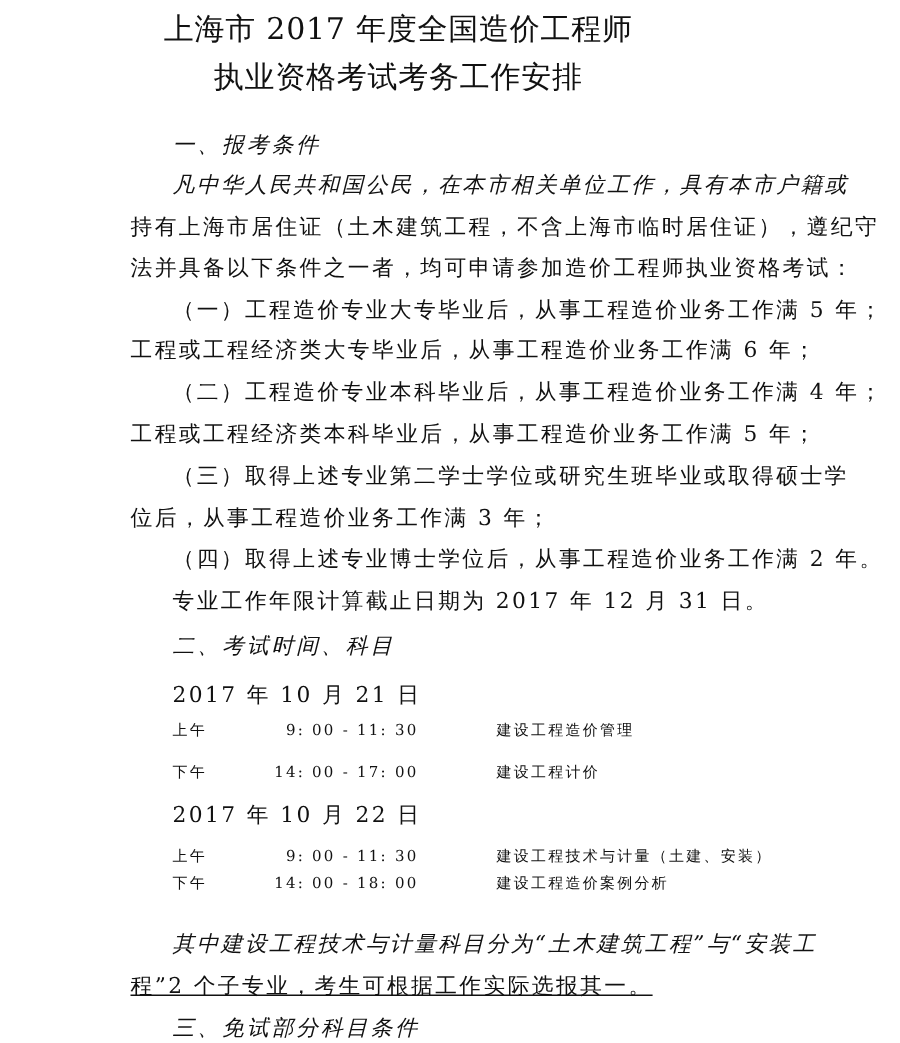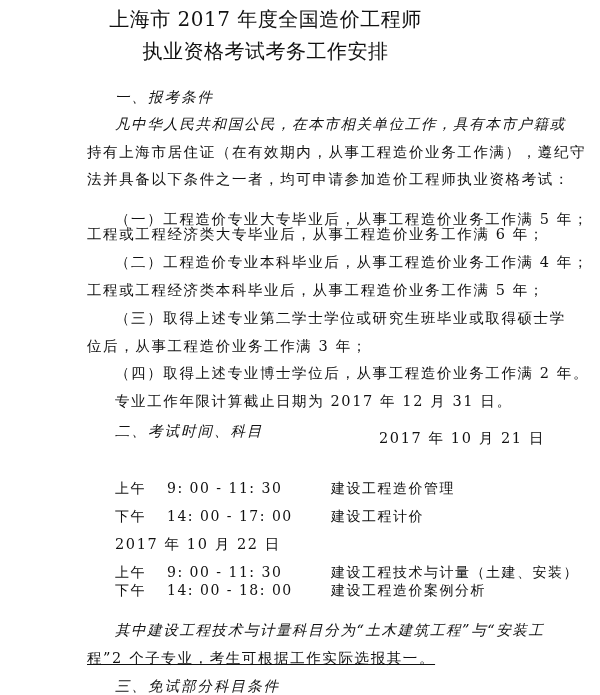--- a/index.html
+++ b/index.html
@@ -4,51 +4,51 @@
 <style>
   html, body { margin: 0; padding: 0; background: #ffffff; }
   body { width: 600px; height: 695px; position: relative; overflow: hidden;
          font-family: "DejaVu Serif", "Liberation Serif", serif; color: #111; }
   .title { position: absolute; left: 0; width: 531px; text-align: center;
            font-size: 20px; letter-spacing: 0.5px; }
   .line { position: absolute; left: 87px; width: 430px; font-size: 14.5px;
           white-space: nowrap; letter-spacing: 1.6px; line-height: 20px; }
   .ind { left: 115px; }
   .head { left: 115px; letter-spacing: 2px; font-style: italic; }
-  .sched { position: absolute; left: 115px; font-size: 14px; white-space: nowrap;
+  .sched { position: absolute; left: 115px; font-size: 10px; white-space: nowrap;
            line-height: 20px; letter-spacing: 1.5px; }
   .sched .p { display: inline-block; width: 52px; }
   .sched .t { display: inline-block; width: 112px; text-align: right; }
   .sched .s { display: inline-block; margin-left: 52px; }
 </style>
 </head>
 <body>
 
 <div>
   <div class="title" style="top:6px;">上海市 2017 年度全国造价工程师</div>
   <div class="title" style="top:38px;">执业资格考试考务工作安排</div>
 
   <div class="line head" style="top:87px;">一、报考条件</div>
 
   <div class="line ind" style="top:114px;font-style:italic;">凡中华人民共和国公民，在本市相关单位工作，具有本市户籍或</div>
-  <div class="line" style="top:142px;">持有上海市居住证（在有效期内，从事工程造价业务工作满），遵纪守</div>
+  <div class="line" style="top:142px;">持有上海市居住证（土木建筑工程，不含上海市临时居住证），遵纪守</div>
   <div class="line" style="top:169px;">法并具备以下条件之一者，均可申请参加造价工程师执业资格考试：</div>
 
-  <div class="line ind" style="top:197px;margin-top:12px;">（一）工程造价专业大专毕业后，从事工程造价业务工作满 5 年；</div>
+  <div class="line ind" style="top:197px;">（一）工程造价专业大专毕业后，从事工程造价业务工作满 5 年；</div>
   <div class="line" style="top:224px;">工程或工程经济类大专毕业后，从事工程造价业务工作满 6 年；</div>
   <div class="line ind" style="top:252px;">（二）工程造价专业本科毕业后，从事工程造价业务工作满 4 年；</div>
   <div class="line" style="top:280px;">工程或工程经济类本科毕业后，从事工程造价业务工作满 5 年；</div>
   <div class="line ind" style="top:308px;">（三）取得上述专业第二学士学位或研究生班毕业或取得硕士学</div>
   <div class="line" style="top:336px;">位后，从事工程造价业务工作满 3 年；</div>
   <div class="line ind" style="top:363px;">（四）取得上述专业博士学位后，从事工程造价业务工作满 2 年。</div>
   <div class="line ind" style="top:391px;">专业工作年限计算截止日期为 2017 年 12 月 31 日。</div>
 
   <div class="line head" style="top:421px;">二、考试时间、科目</div>
 
-  <div class="line ind" style="top:428px;text-align:right;">2017 年 10 月 21 日</div>
+  <div class="line ind" style="top:454px;">2017 年 10 月 21 日</div>
   <div class="sched" style="top:478px;">
     <span class="p">上午</span><span class="t">9: 00 - 11: 30</span><span class="s">建设工程造价管理</span>
   </div>
   <div class="sched" style="top:506px;">
     <span class="p">下午</span><span class="t">14: 00 - 17: 00</span><span class="s">建设工程计价</span>
   </div>
 
   <div class="line ind" style="top:534px;">2017 年 10 月 22 日</div>
   <div class="sched" style="top:562px;">
     <span class="p">上午</span><span class="t">9: 00 - 11: 30</span><span class="s">建设工程技术与计量（土建、安装）</span>

